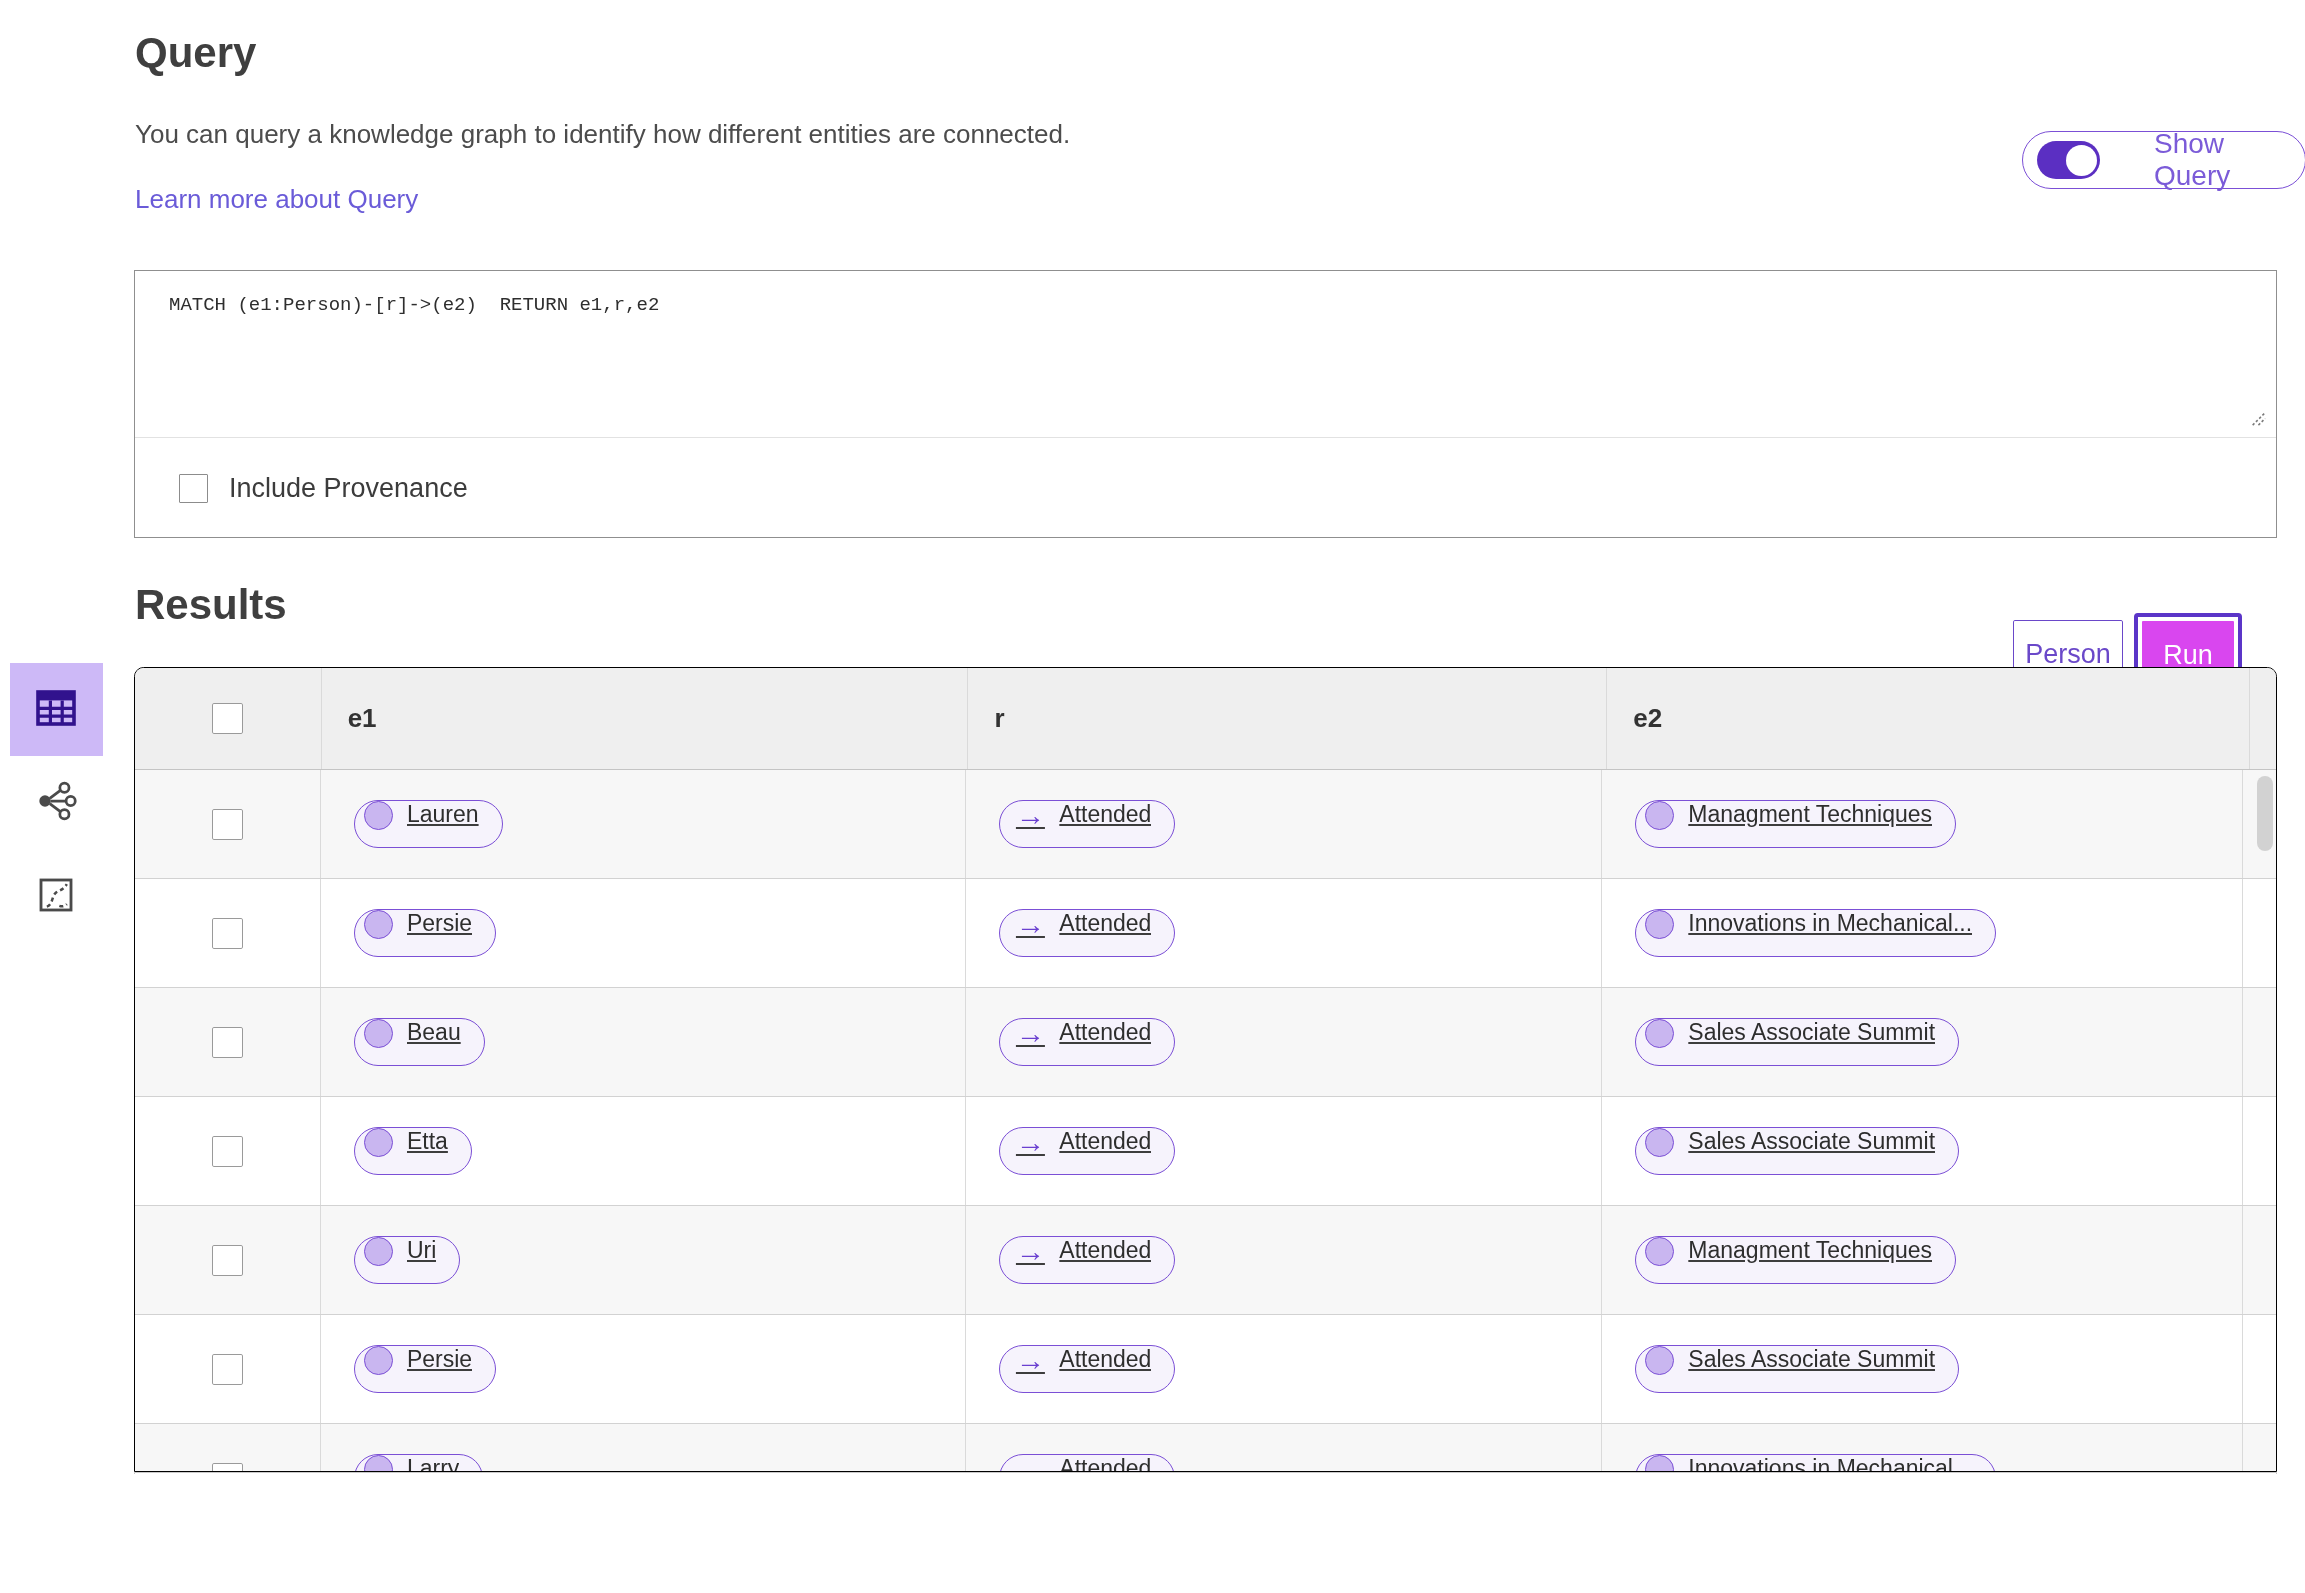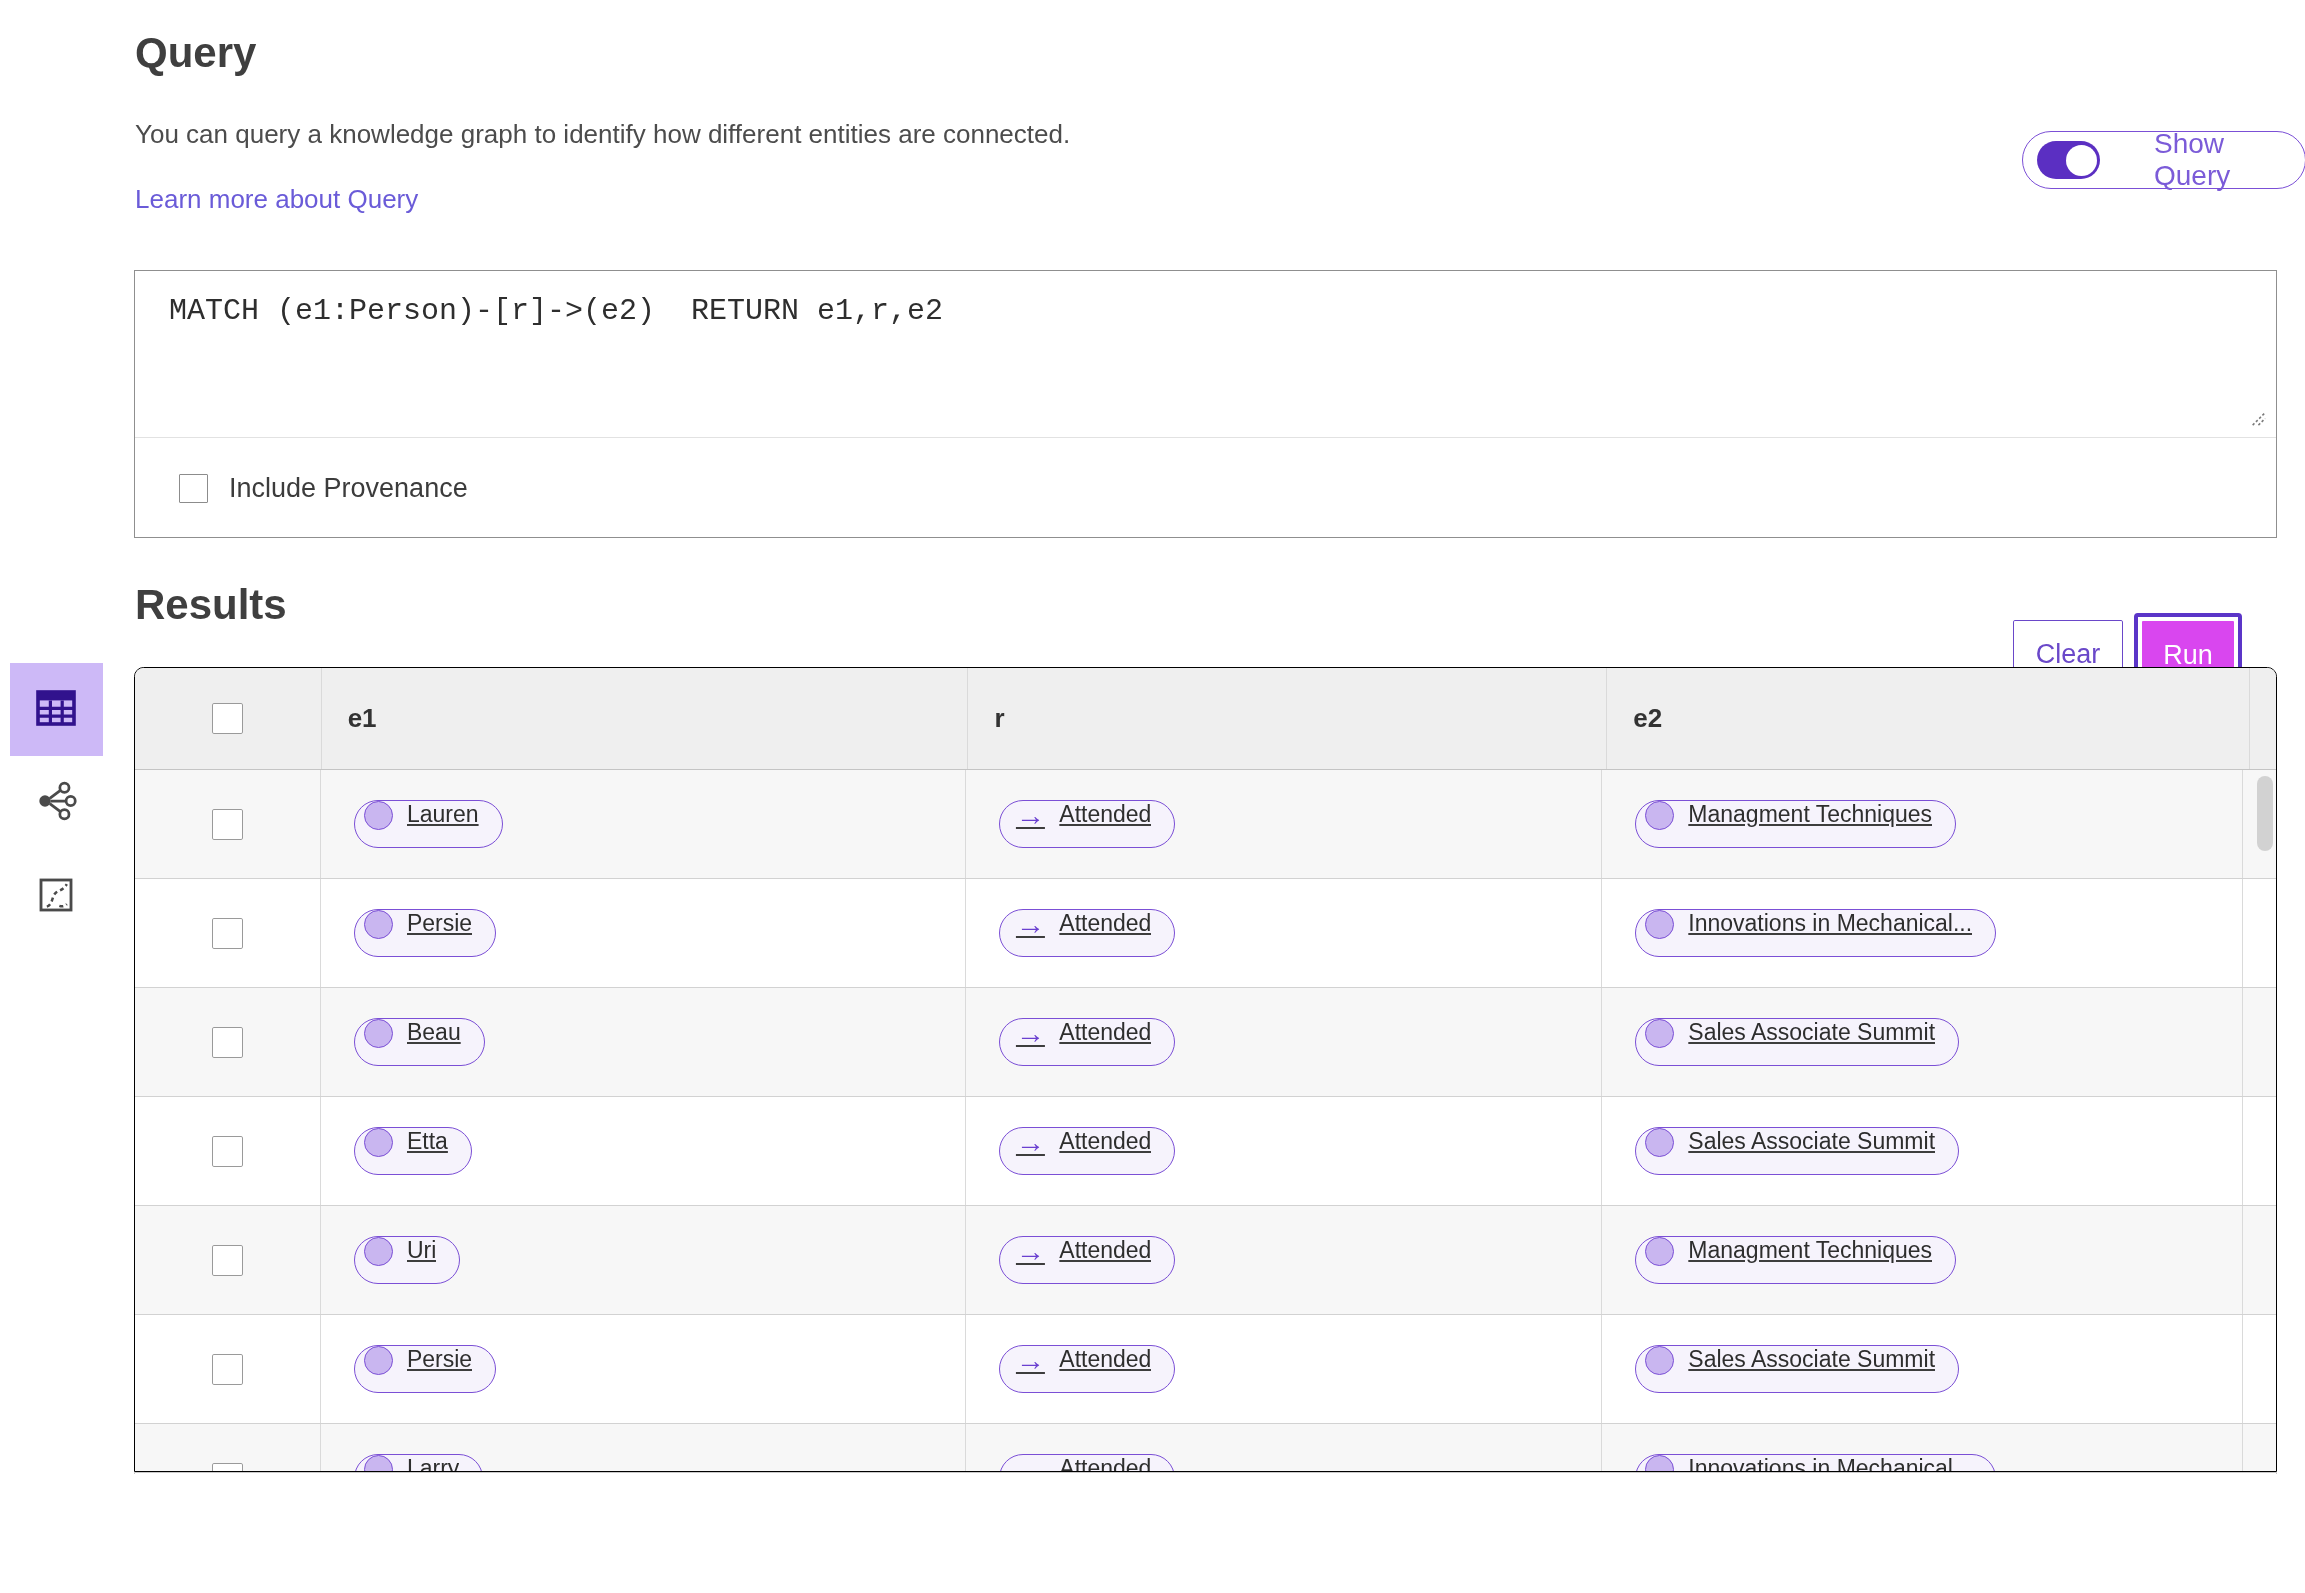--- a/index.html
+++ b/index.html
@@ -13,21 +13,21 @@
   .learn-link  { position:absolute; left:135px; top:184px; font-size:26px; color:#6A5BD8; text-decoration:none; cursor:pointer; }
 
   .show-query-toggle { position:absolute; left:2022px; top:131px; height:58px; min-width:252px;
     border:1.9px solid #7B4FD6; border-radius:29px; background:#fff; display:flex; align-items:center; cursor:pointer;gap:44px; }
   .switch { position:relative; width:63px; height:38px; background:#5B2FC2; border-radius:19px; margin-left:14.4px; flex:0 0 auto; }
   .switch-knob { position:absolute; right:3.8px; top:3.8px; width:31px; height:31px; background:#fff; border-radius:50%; }
   .toggle-label { color:#7B5BD8; font-size:28px; margin:0 21px 0 9.6px; }
 
   .query-panel { position:absolute; left:134px; top:270px; width:2143px; height:268px; border:1px solid #8f8f8f; background:#fff; }
   .query-textarea { position:absolute; left:0; top:0; right:0; height:167px; border-bottom:1px solid #e2e2e2;
-    font-family:"Liberation Mono", monospace; font-size:30px; color:#2e2e2e; padding:23px 38px 0 34px; white-space:pre; overflow:hidden; }
+    font-family:"Liberation Mono", monospace; font-size:19px; color:#2e2e2e; padding:23px 38px 0 34px; white-space:pre; overflow:hidden; }
   .resize-handle { position:absolute; right:6.7px; top:133px; }
   .panel-footer { position:absolute; left:0; top:168px; right:0; bottom:0; display:flex; align-items:center; }
   .prov-checkbox { width:29px; height:29px; border:1.9px solid #8c8c8c; background:#fff; margin-left:44px; border-radius:1px; cursor:pointer; flex:0 0 auto; }
   .prov-label { font-size:27px; color:#3c3c3c; margin-left:21px; }
 
   .clear-btn { position:absolute; right:153px; top:181px; width:110px; height:68px;
     border:1.9px solid #6A48C9; border-radius:1.9px; background:#fff; color:#6A48C9; font-size:27px;
     display:flex; align-items:center; justify-content:center; cursor:pointer; }
   .run-btn-ring { position:absolute; right:34px; top:174px; width:108px; height:84px;
     border:4.8px solid #5B35C8; border-radius:3.8px; background:#fff; padding:3.8px; cursor:pointer; }
@@ -94,21 +94,21 @@
   <div class="query-panel">
     <div class="query-textarea" role="textbox">MATCH (e1:Person)-[r]-&gt;(e2)  RETURN e1,r,e2</div>
     <span class="resize-handle">
       <svg width="25" height="25" viewBox="0 0 26 26">
         <path d="M9 22 L22 9 M15 22 L22 15" fill="none" stroke="#7a7a7a" stroke-width="1.6" stroke-dasharray="2.6 2.2"></path>
       </svg>
     </span>
     <div class="panel-footer">
       <span class="prov-checkbox" role="checkbox" aria-checked="false"></span>
       <span class="prov-label">Include Provenance</span>
-      <button class="clear-btn">Clear</button>
+      <button class="clear-btn">Person</button>
       <div class="run-btn-ring">
         <div class="run-btn">Run</div>
       </div>
     </div>
   </div>
 
   <h2 class="results-title">Results</h2>
 
   <div class="view-rail-selected">
     <span>

